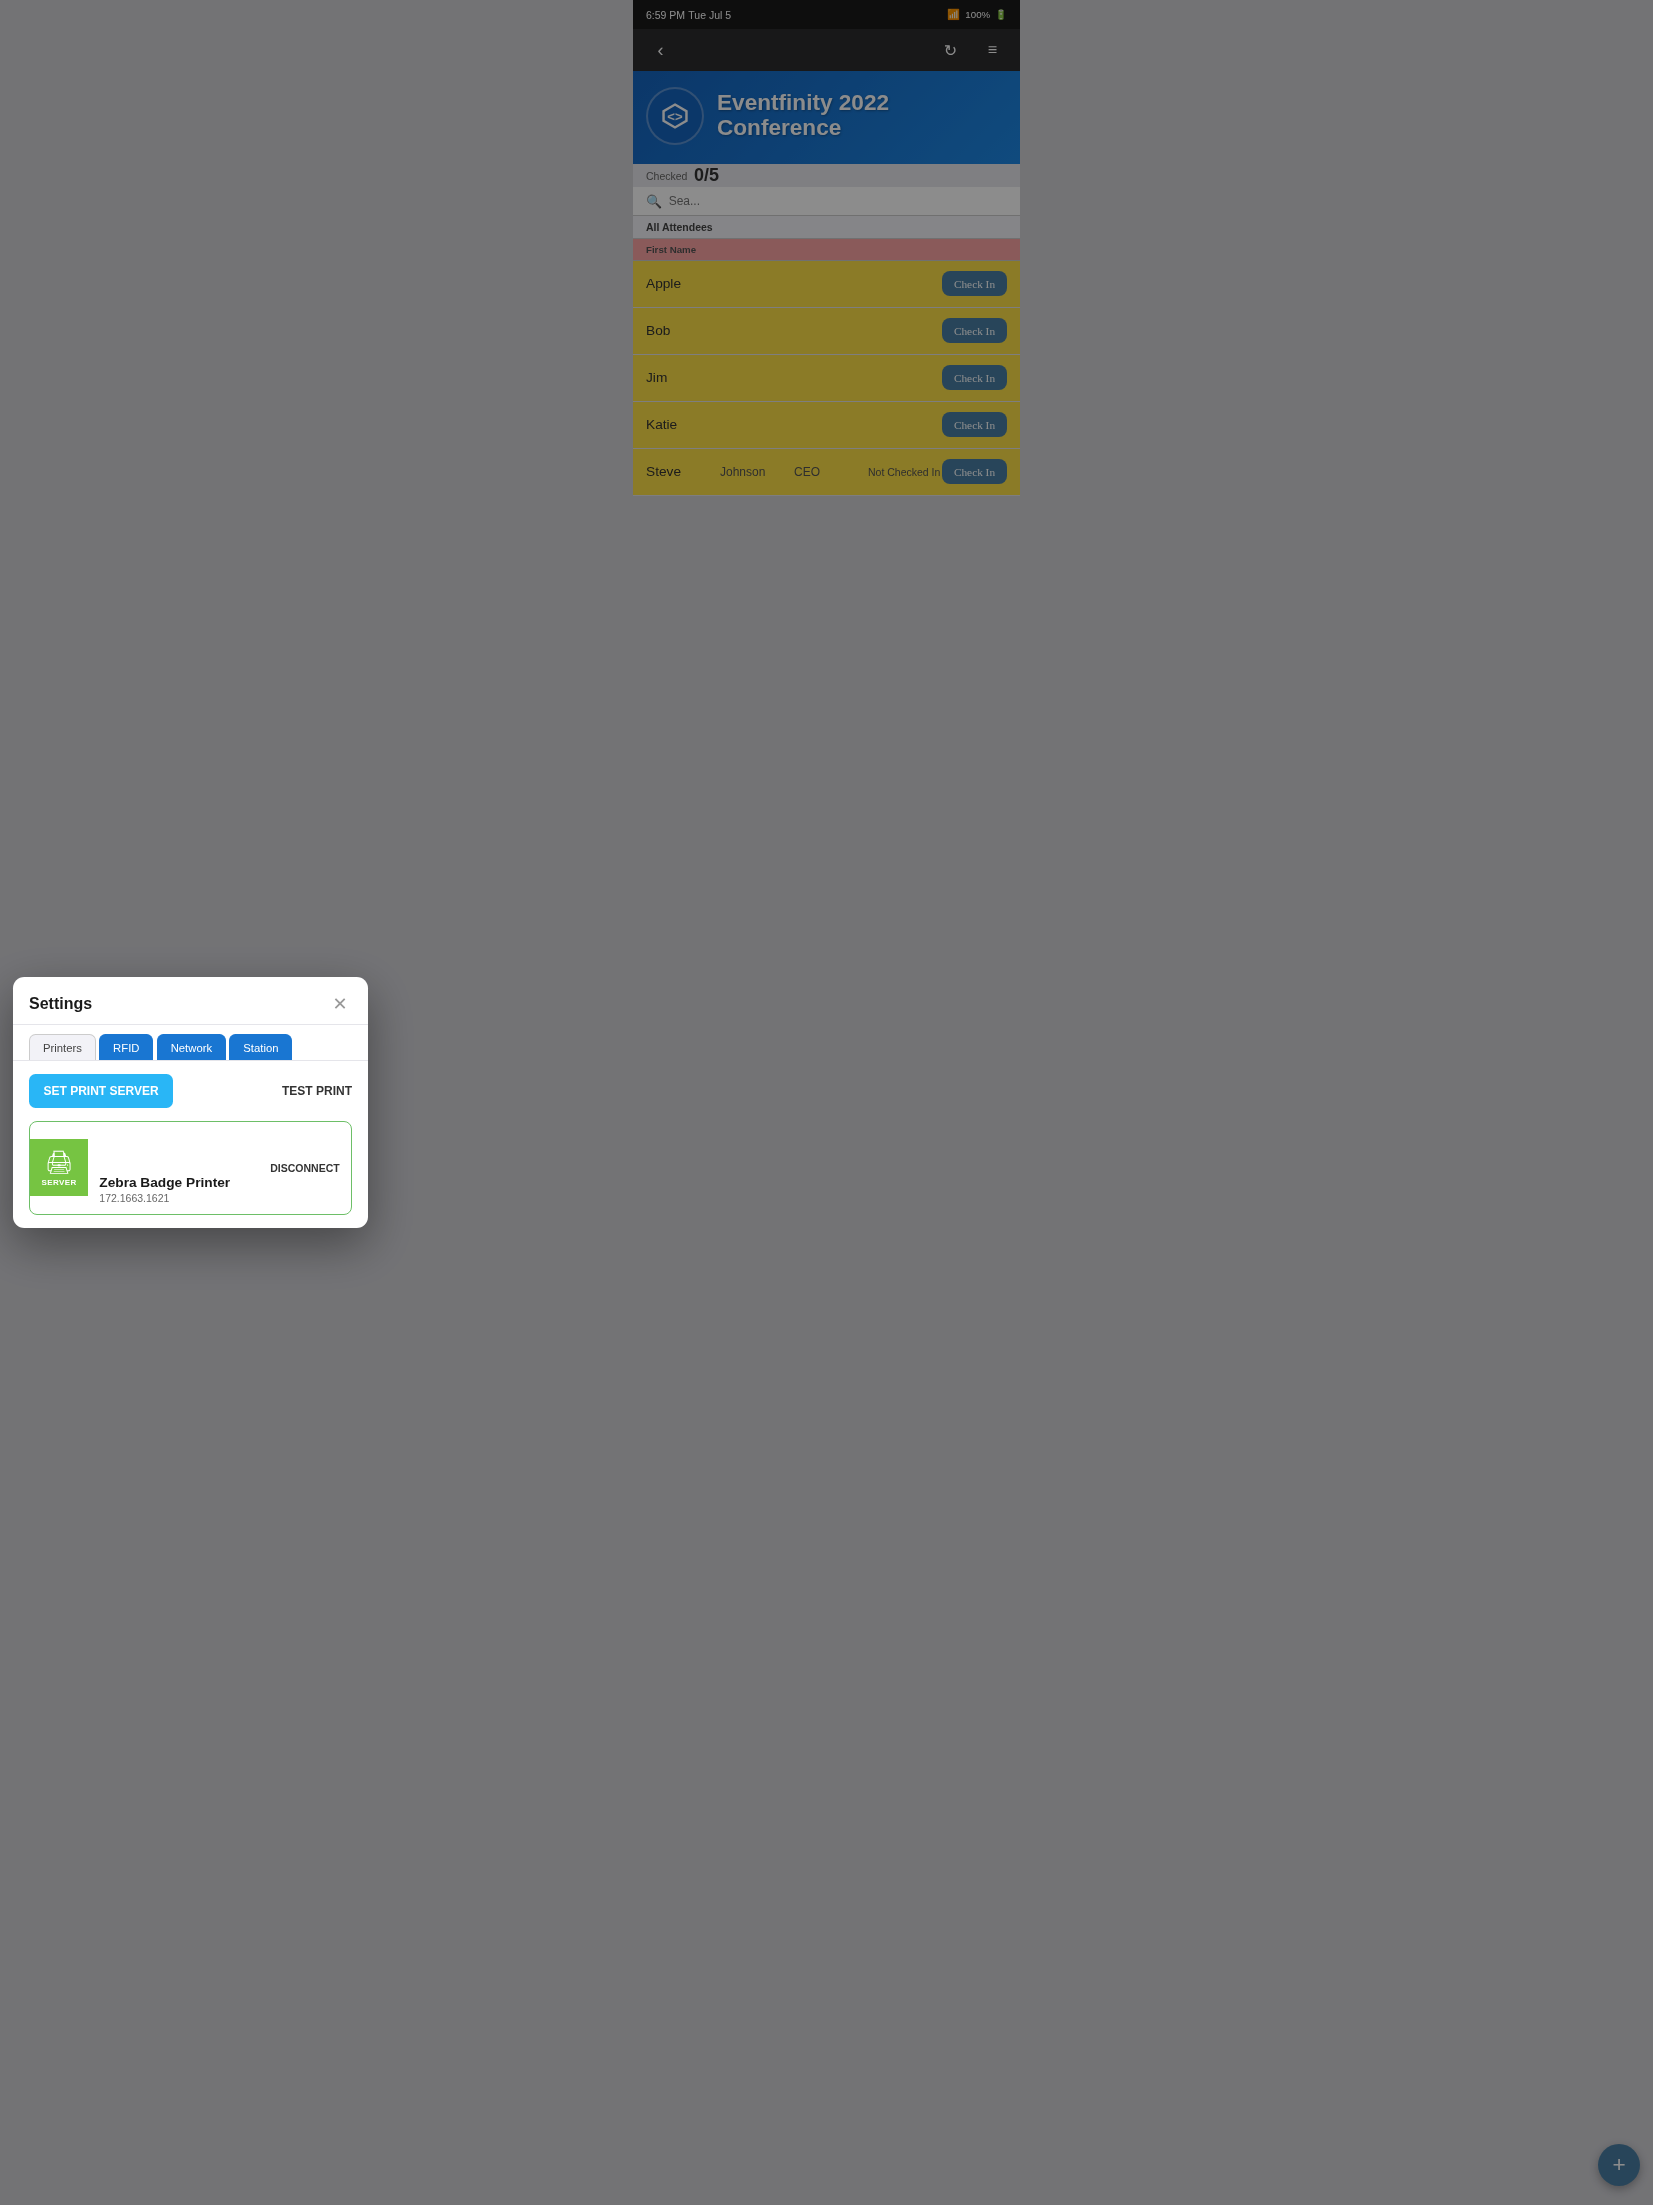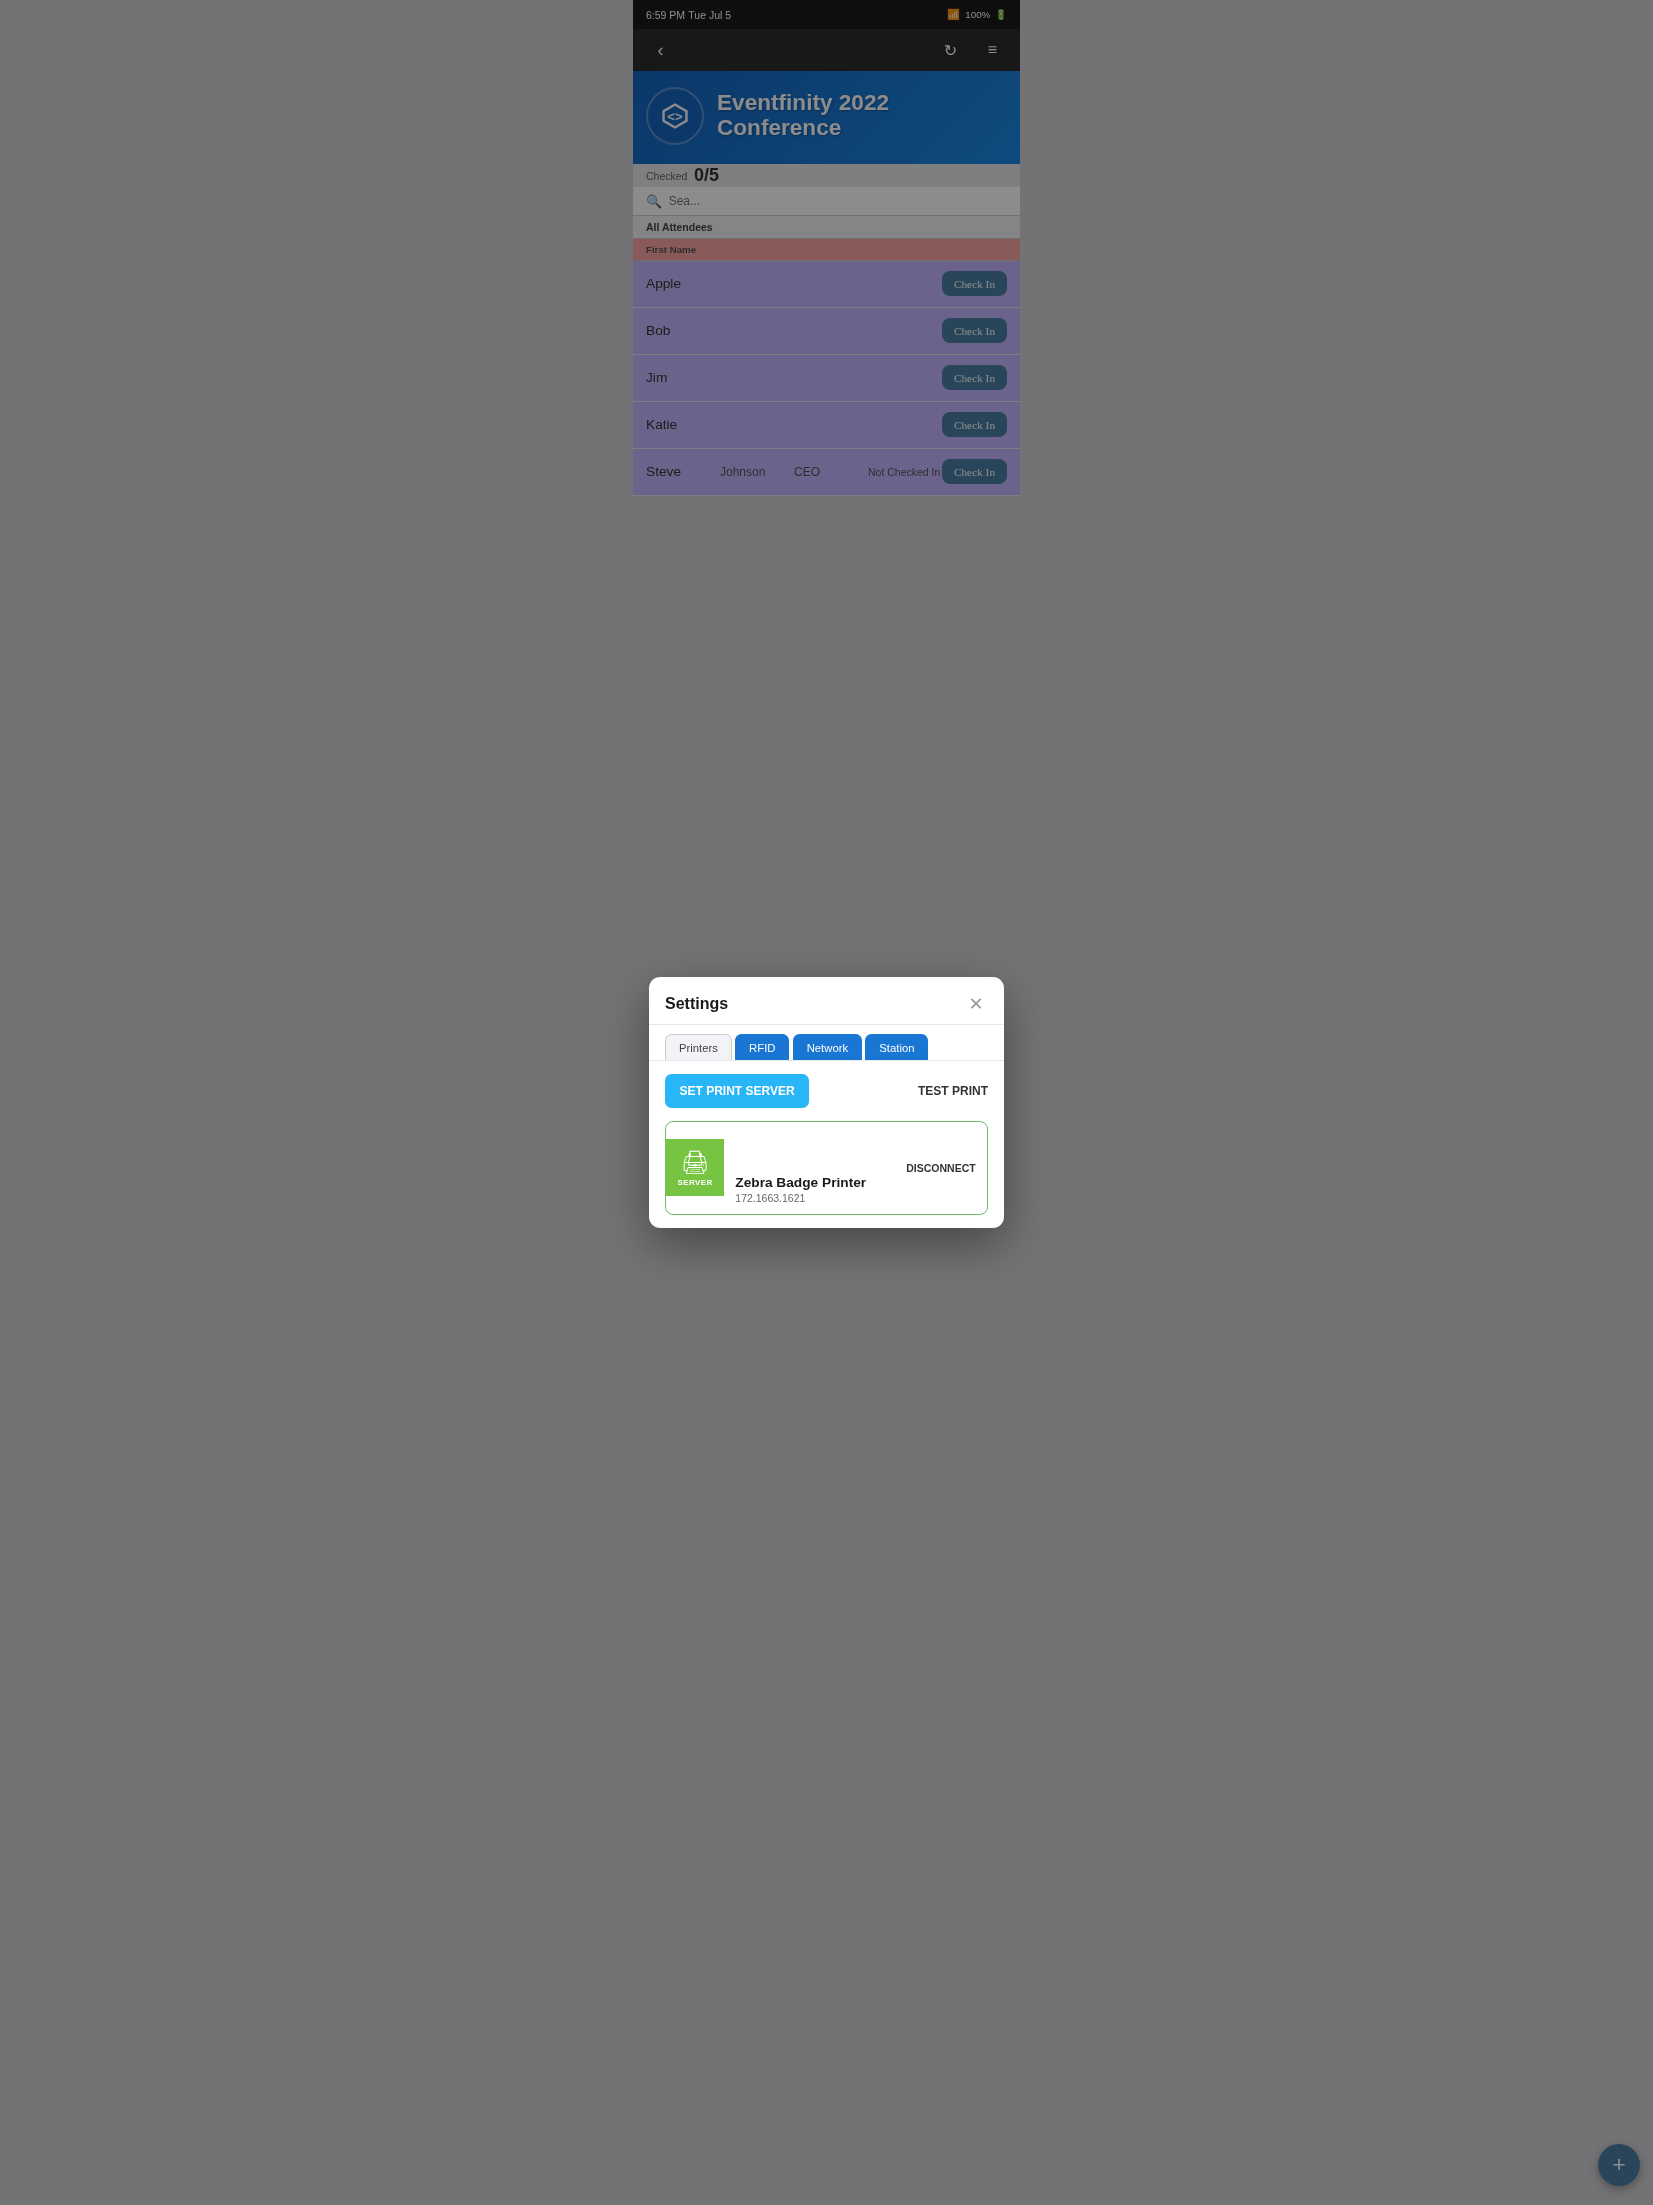--- a/index.html
+++ b/index.html
@@ -162,21 +162,21 @@
     }
     .col-header {
       font-size: 9.7px;
       font-weight: 600;
       color: #555;
       flex: 1;
     }
 
     
     .attendee-list {
-      background: #c4b5fd;
+      background: #fde047;
     }
     .attendee-row {
       display: flex;
       align-items: center;
       padding: 9.7px 13px;
       border-bottom: 0.8px solid #e5e5ea;
       min-height: 47px;
     }
     .attendee-first {
       font-size: 13.7px;
@@ -233,21 +233,20 @@
       z-index: 10;
     }
 
     
     .modal-overlay {
       position: fixed;
       top: 0; left: 0; right: 0; bottom: 0;
       background: rgba(0,0,0,0.45);
       display: flex;
       align-items: center;
-      justify-content: center;
       z-index: 100;
       padding: 13px;
     }
 
     
     .modal {
       background: white;
       border-radius: 11.3px;
       width: 100%;
       max-width: 355px;

